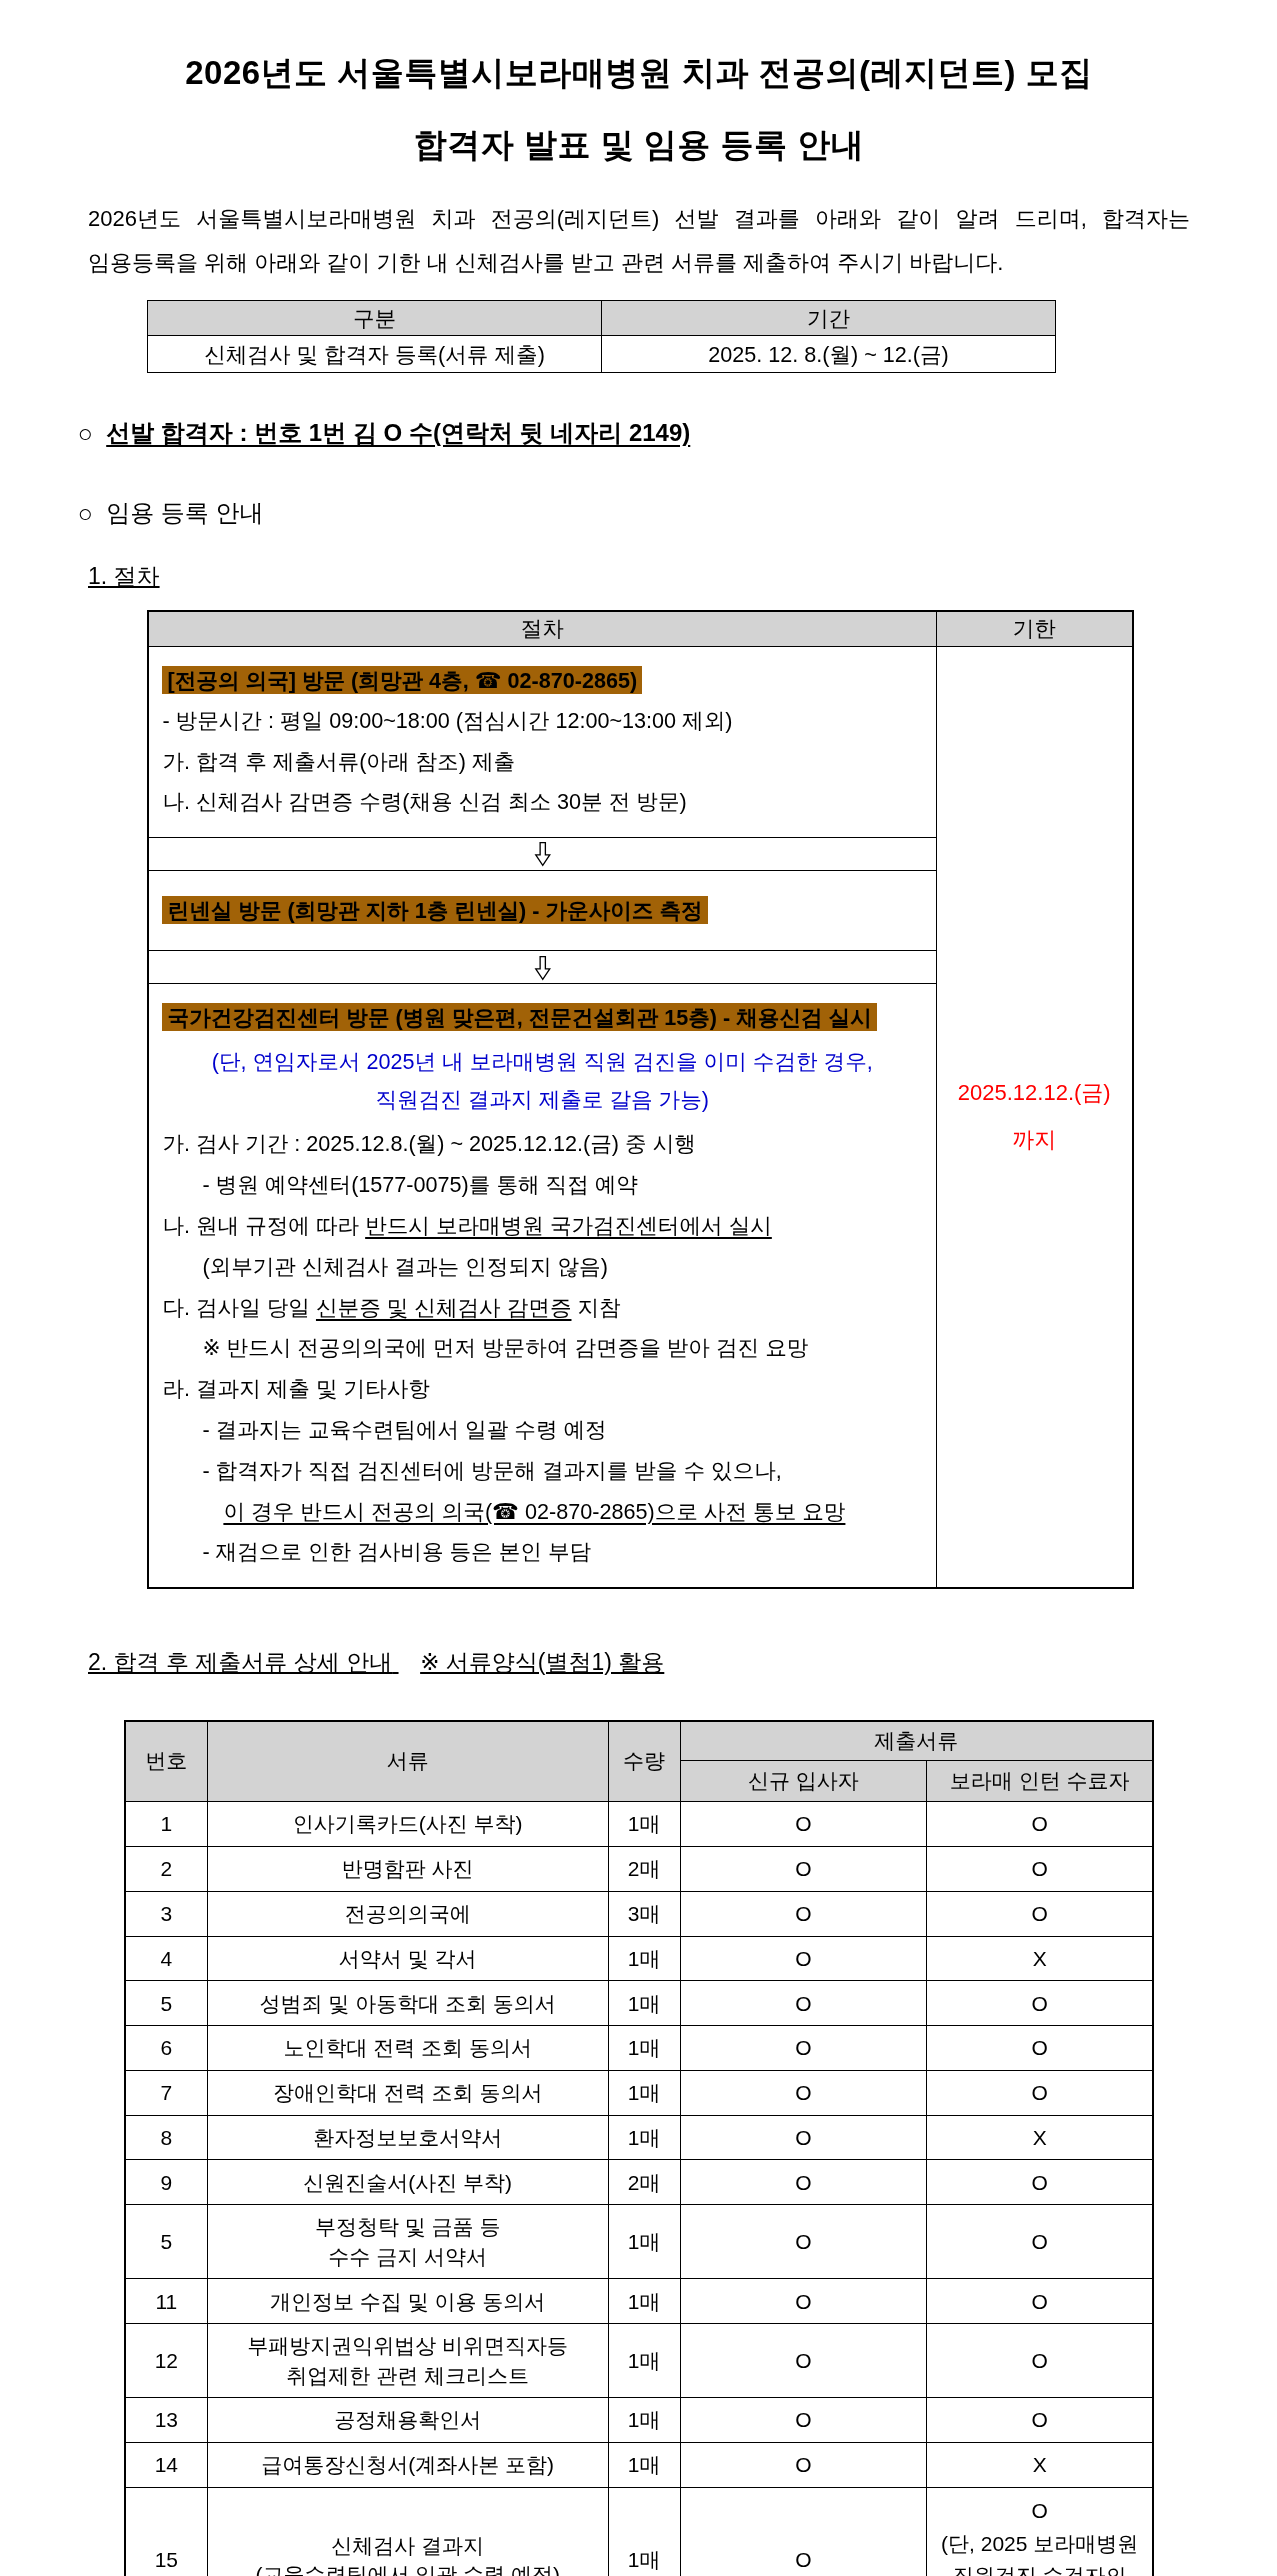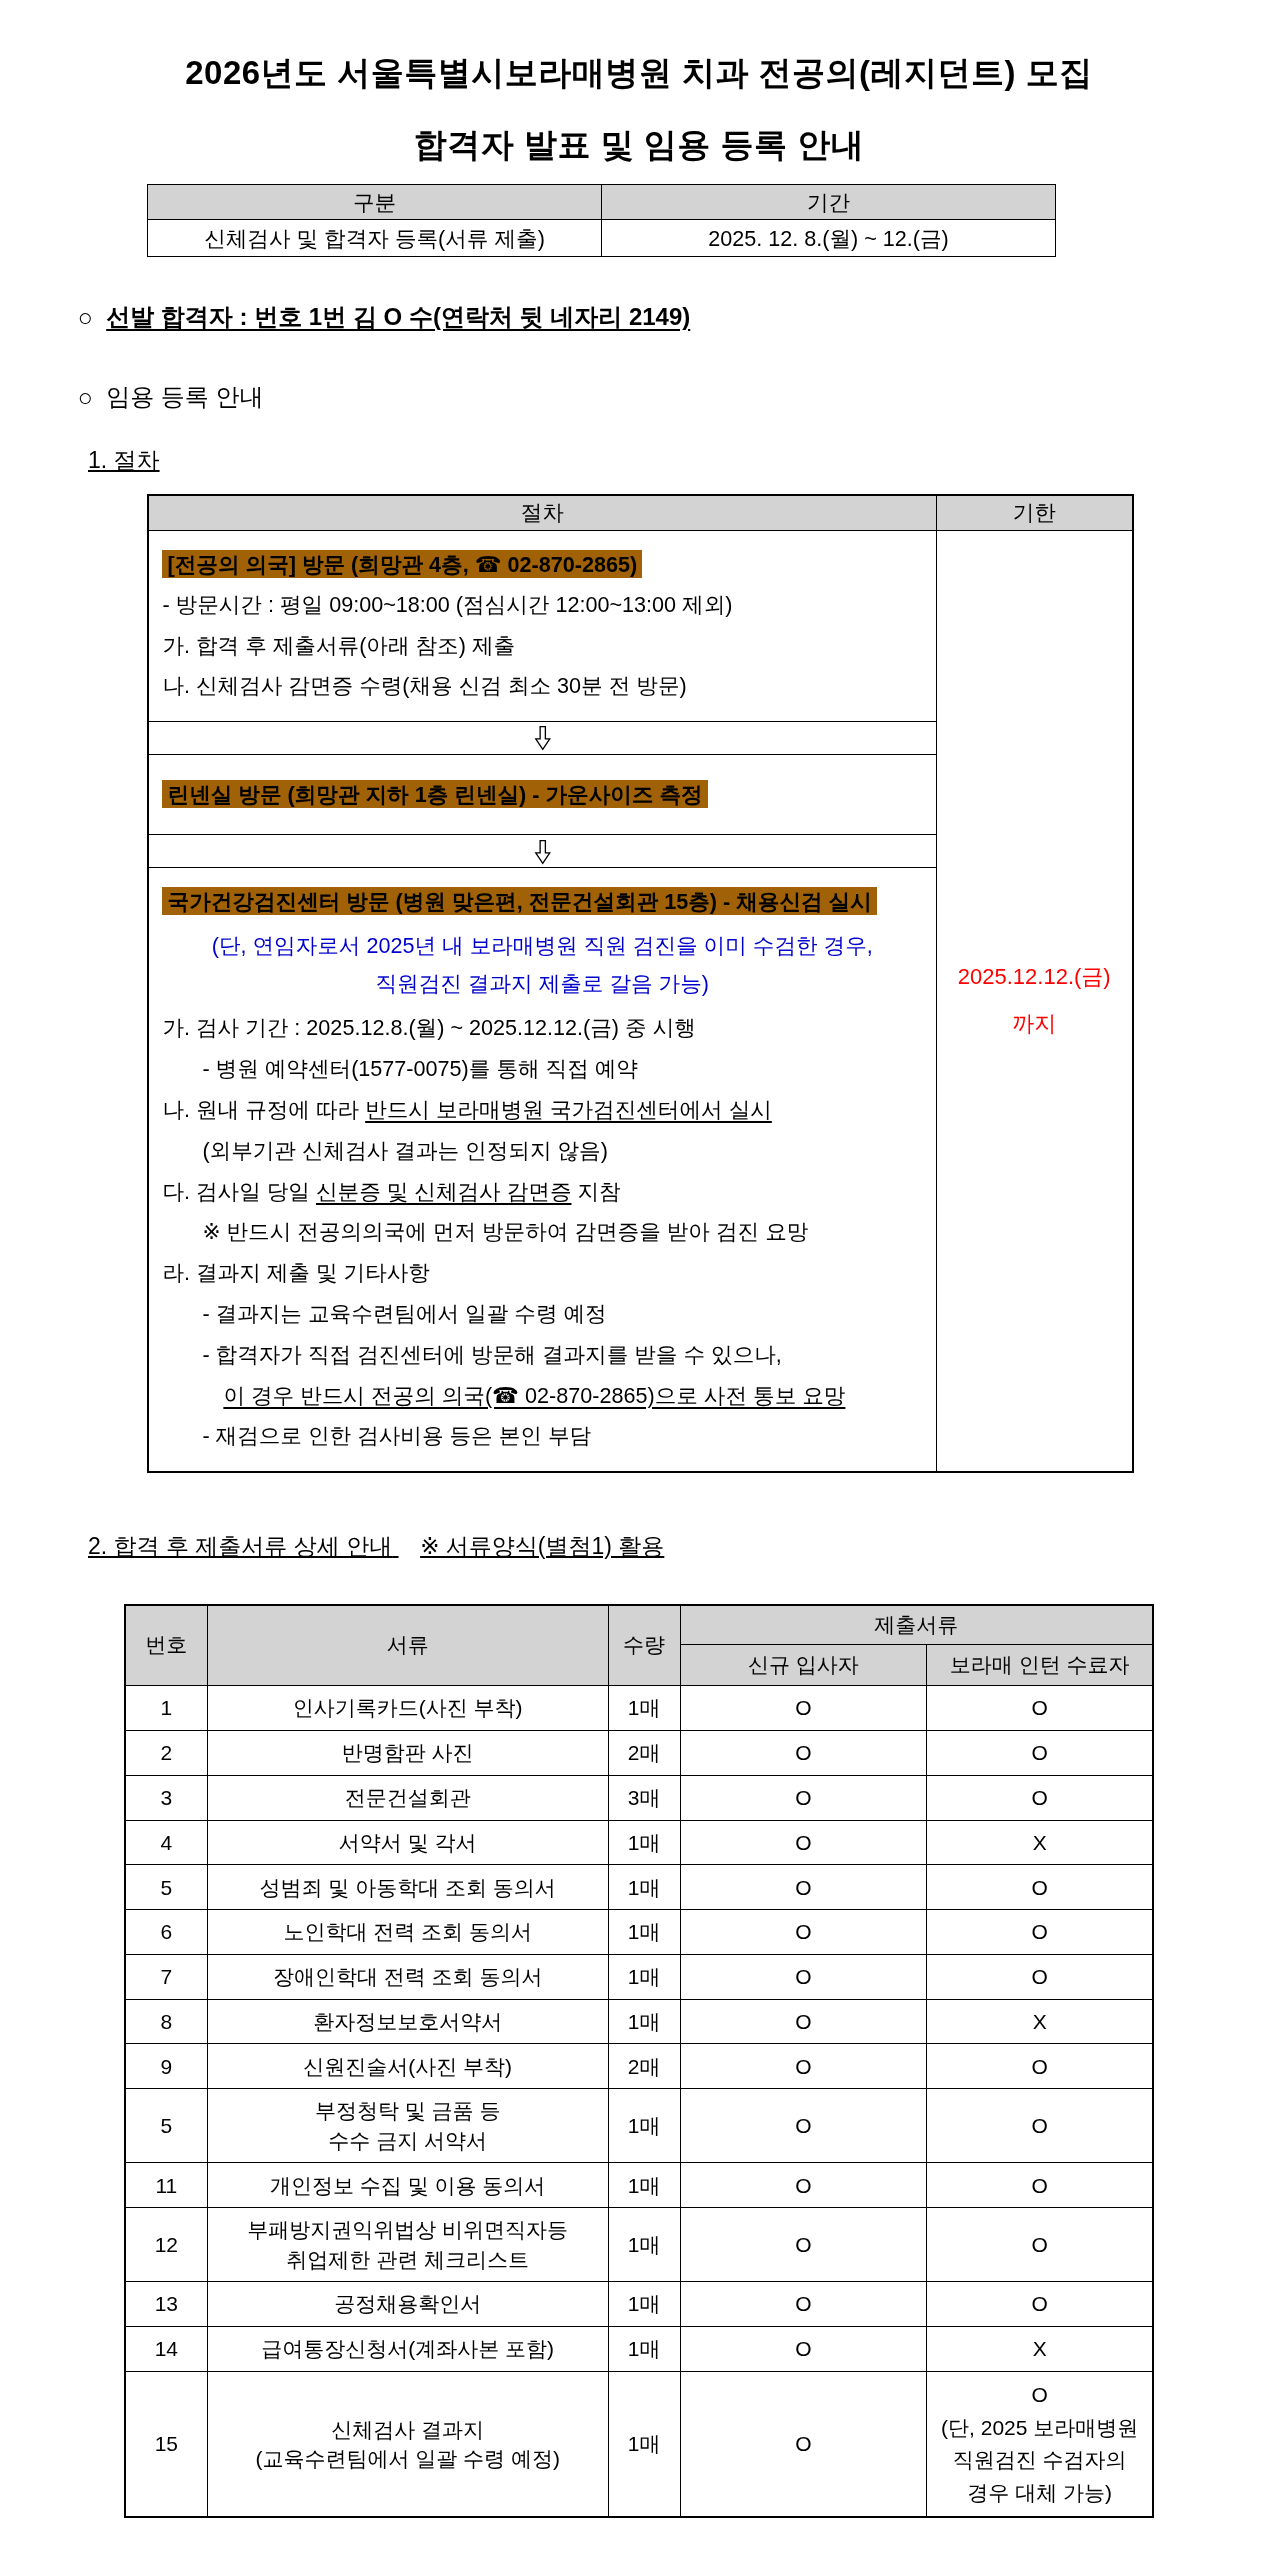--- a/index.html
+++ b/index.html
@@ -60,20 +60,21 @@
   .doc-table td{padding:7.2px 3.1px;white-space:pre-line;line-height:1.4;}
 </style>
 </head>
 <body>
 
 <div class="page">
 
   <div class="doc-title">2026년도 서울특별시보라매병원 치과 전공의(레지던트) 모집</div>
   <div class="doc-title second">합격자 발표 및 임용 등록 안내</div>
 
+  <div class="intro">2026년도 서울특별시보라매병원 치과 전공의(레지던트) 선발 결과를 아래와 같이 알려 드리며, 합격자는 임용등록을 위해 아래와 같이 기한 내 신체검사를 받고 관련 서류를 제출하여 주시기 바랍니다.</div>
 
   <table class="period-table">
     <colgroup>
         <col style="width:50%">
         <col style="width:50%">
       </colgroup>
     <thead>
       <tr>
         <th>구분</th>
         <th>기간</th>
@@ -208,21 +209,21 @@
         </tr>
       <tr>
           <td>2</td>
           <td>반명함판 사진</td>
           <td>2매</td>
           <td>O</td>
           <td>O</td>
         </tr>
       <tr>
           <td>3</td>
-          <td>전문건설회관</td>
+          <td>전공의의국에</td>
           <td>3매</td>
           <td>O</td>
           <td>O</td>
         </tr>
       <tr>
           <td>4</td>
           <td>서약서 및 각서</td>
           <td>1매</td>
           <td>O</td>
           <td>X</td>

